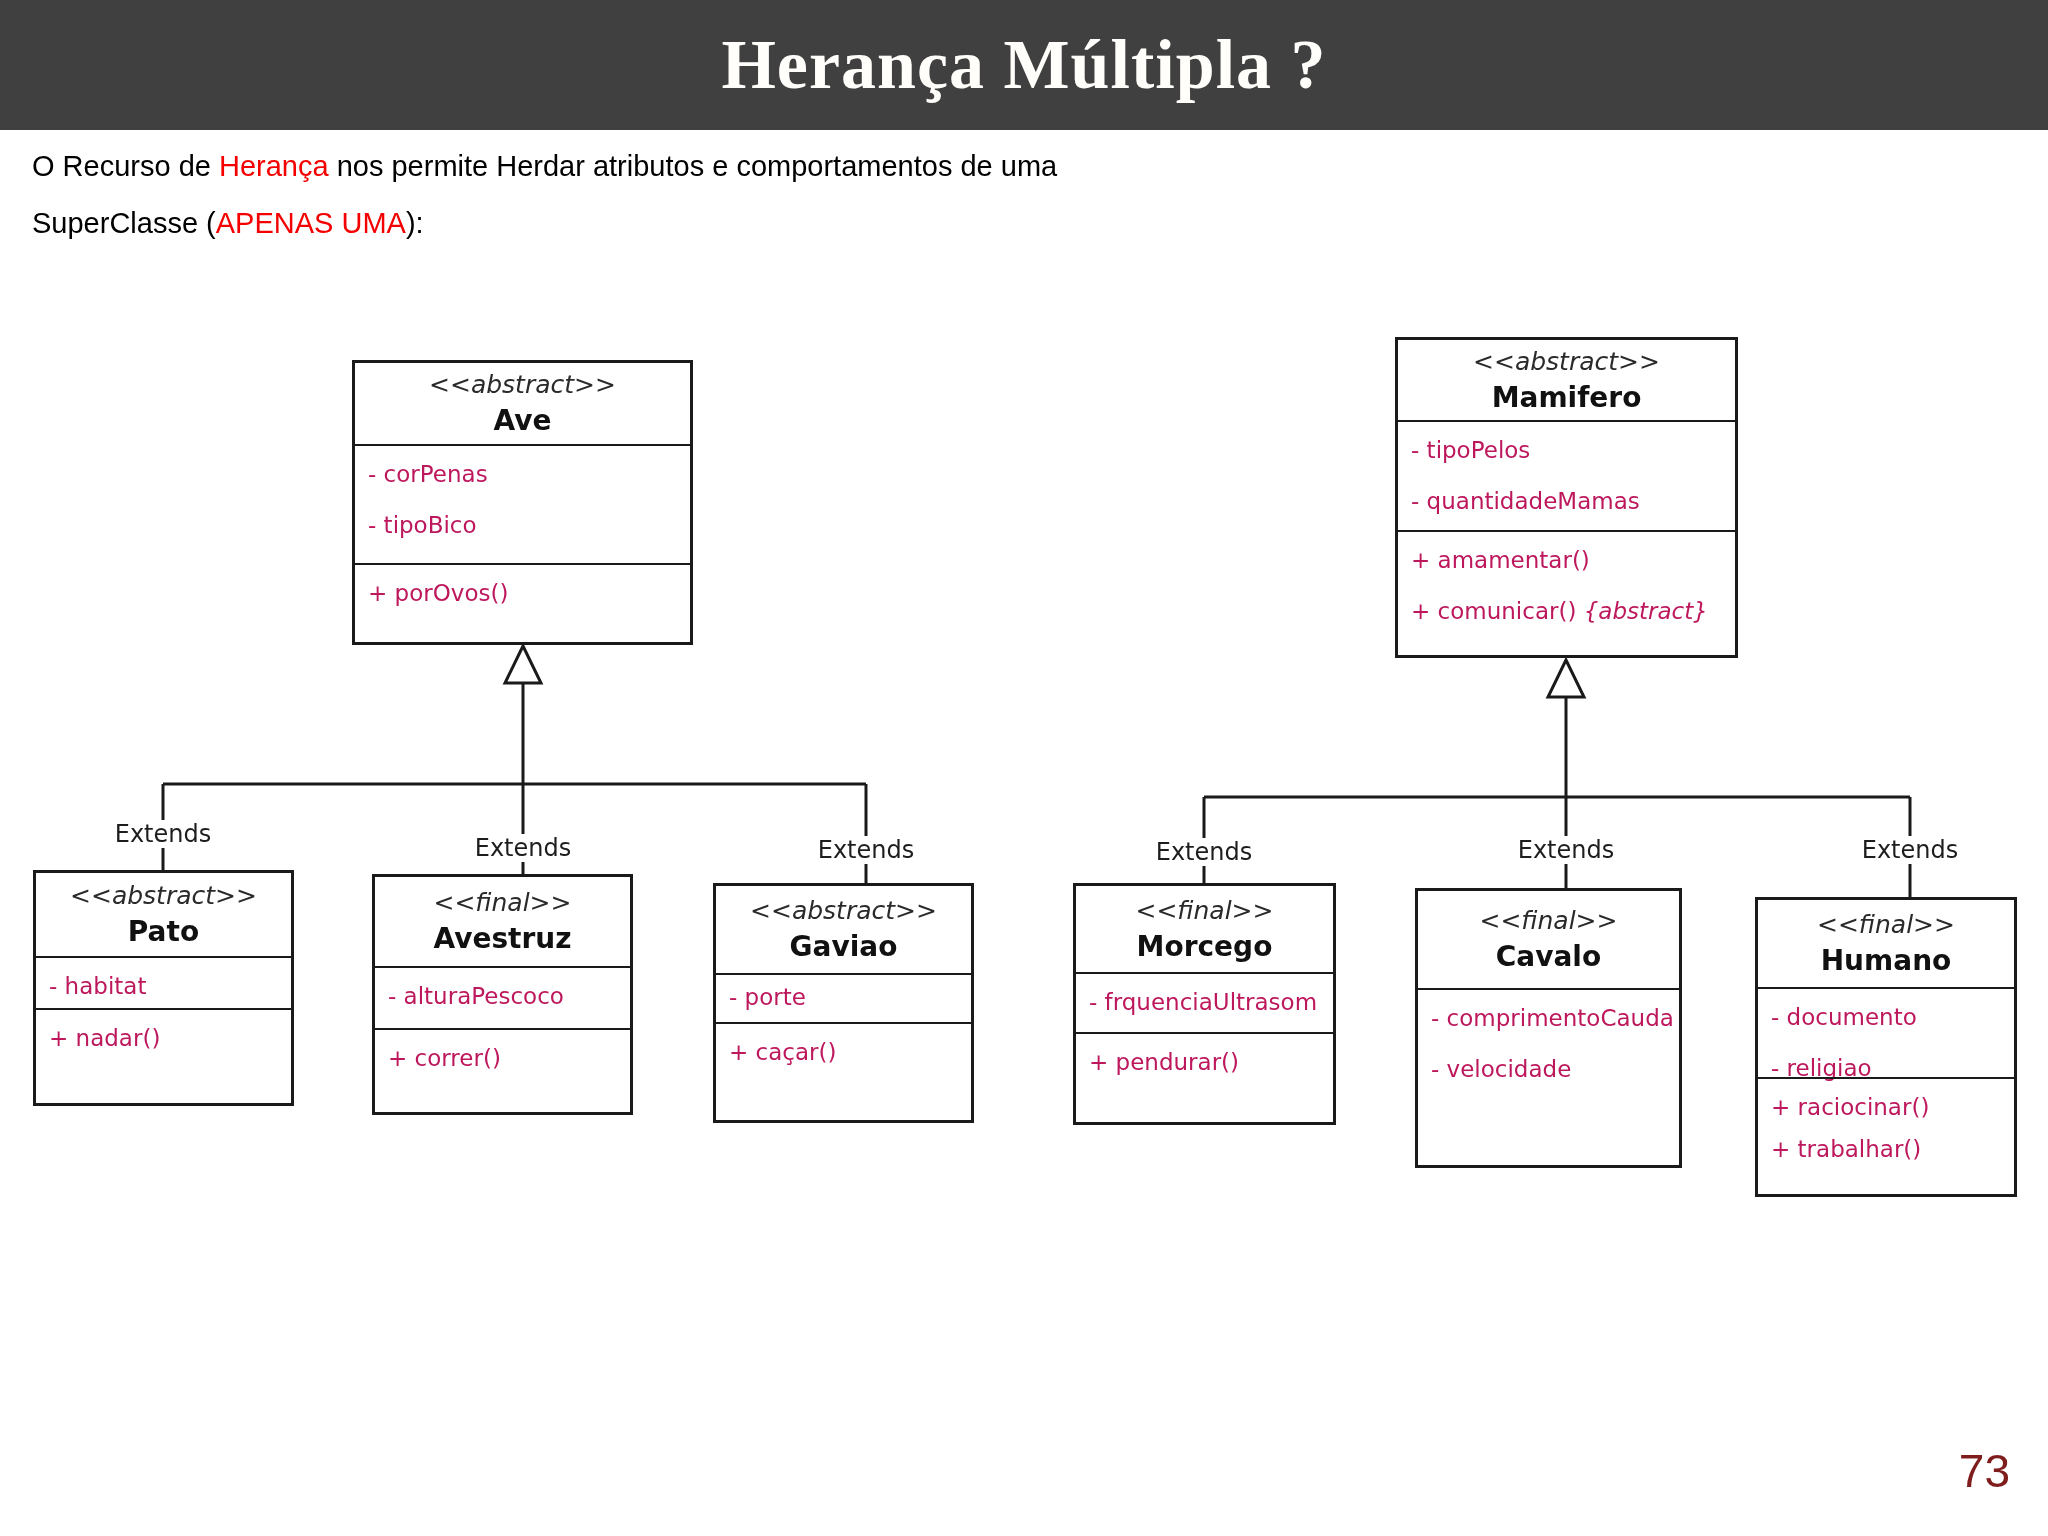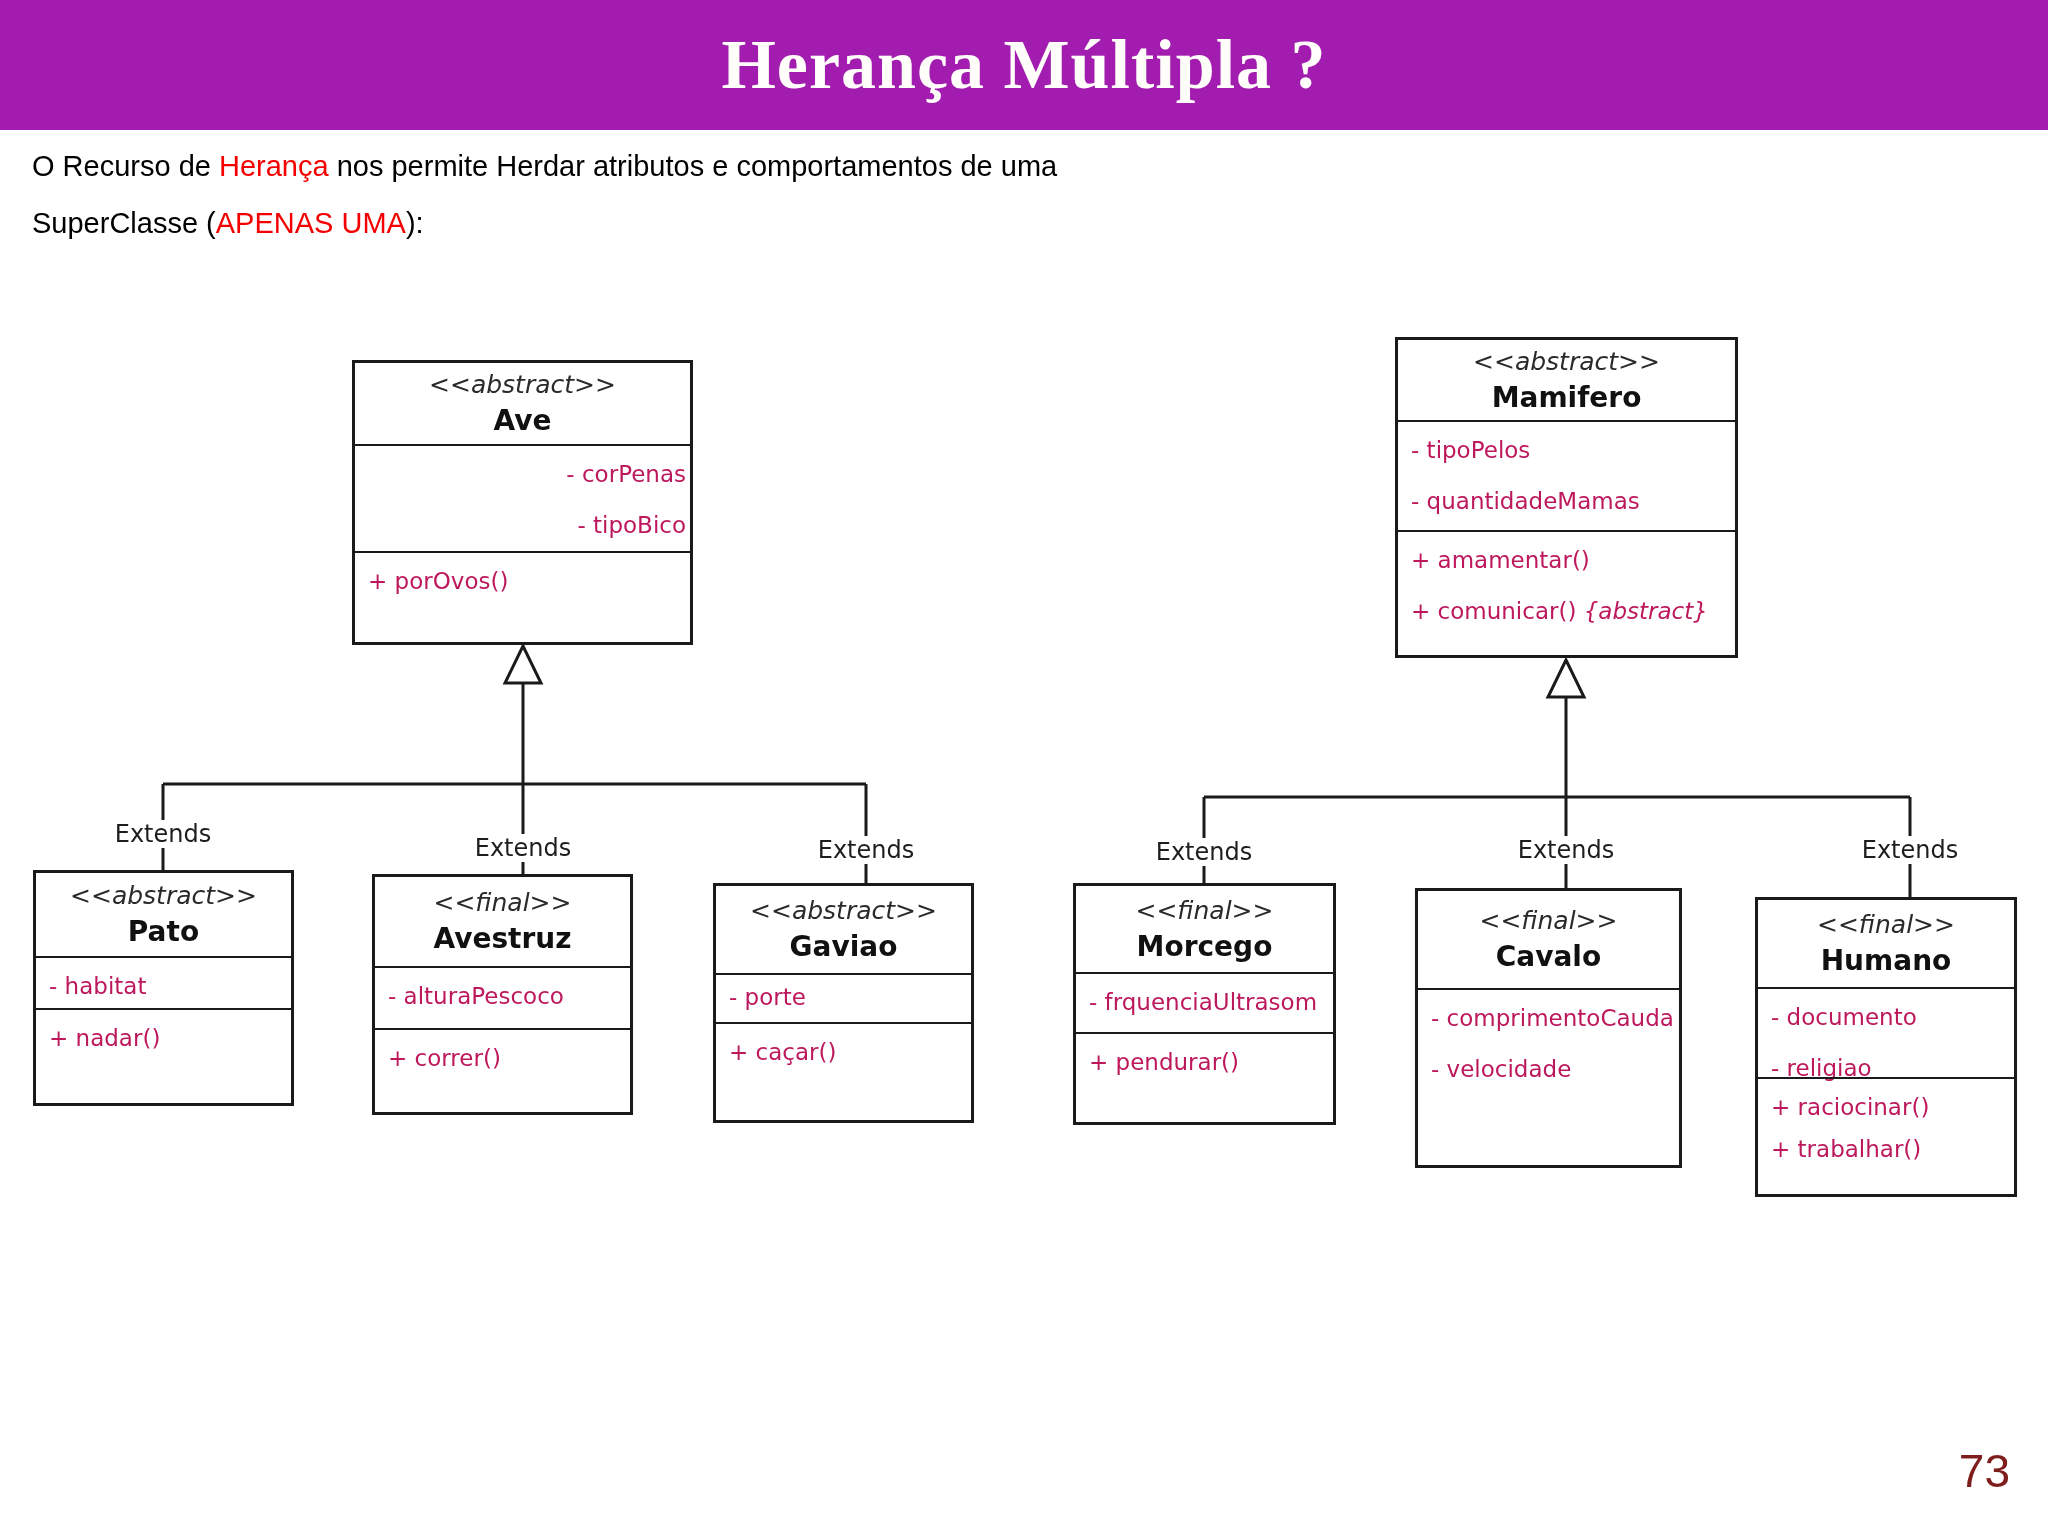--- a/index.html
+++ b/index.html
@@ -6,21 +6,21 @@
   .slide{
     position:relative;
     width:2048px;height:1536px;
     background:#ffffff;
     overflow:hidden;
     font-family:"DejaVu Sans", sans-serif;
   }
   
   .titlebar{
     position:absolute;left:0;top:0;width:2048px;height:130px;
-    background:#a21caf;
+    background:#404040;
     display:flex;align-items:center;justify-content:center;
   }
   .titlebar h1{
     margin:0;
     font-family:"Liberation Serif", serif;
     font-weight:bold;
     font-size:70px;
     color:#fffefb;
     letter-spacing:1px;
   }
@@ -50,21 +50,21 @@
   }
   .cmp.att{border-top:2px solid #1a1a1a;}
   .cmp.mth{border-top:2px solid #1a1a1a;flex:1;}
   .stereo{font-style:italic;font-size:25px;color:#2a2a2a;}
   .cname{font-weight:bold;font-size:28px;color:#111;}
   .line{font-size:23px;line-height:28px;margin:0 0 23px 0;white-space:nowrap;color:#be185d;}
   .abs-mod{font-style:italic;}
   
   #box-ave      {left:352px;  top:360px; width:341px; height:285px;}
   #box-ave .ttl      {height:81px;}
-  #box-ave .att      {height:107px;text-align:right;}
+  #box-ave .att      {height:119px;}
   #box-mamifero {left:1395px; top:337px; width:343px; height:321px;}
   #box-mamifero .ttl {height:80px;}
   #box-mamifero .att {height:110px;}
   #box-pato     {left:33px;   top:870px; width:261px; height:236px;}
   #box-pato .ttl     {height:83px;}
   #box-pato .att     {height:52px;}
   #box-avestruz {left:372px;  top:874px; width:261px; height:241px;}
   #box-avestruz .ttl {height:89px;}
   #box-avestruz .att {height:62px;}
   #box-gaviao   {left:713px;  top:883px; width:261px; height:240px;}

